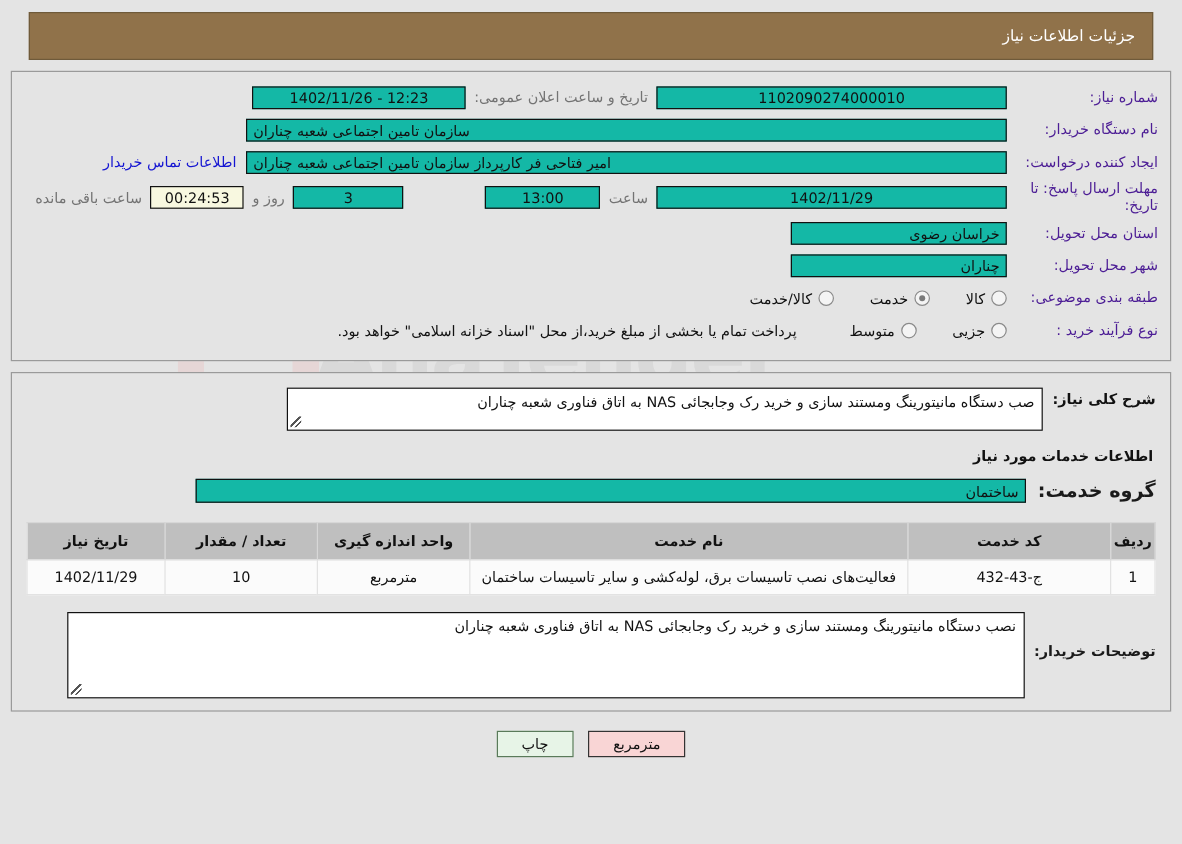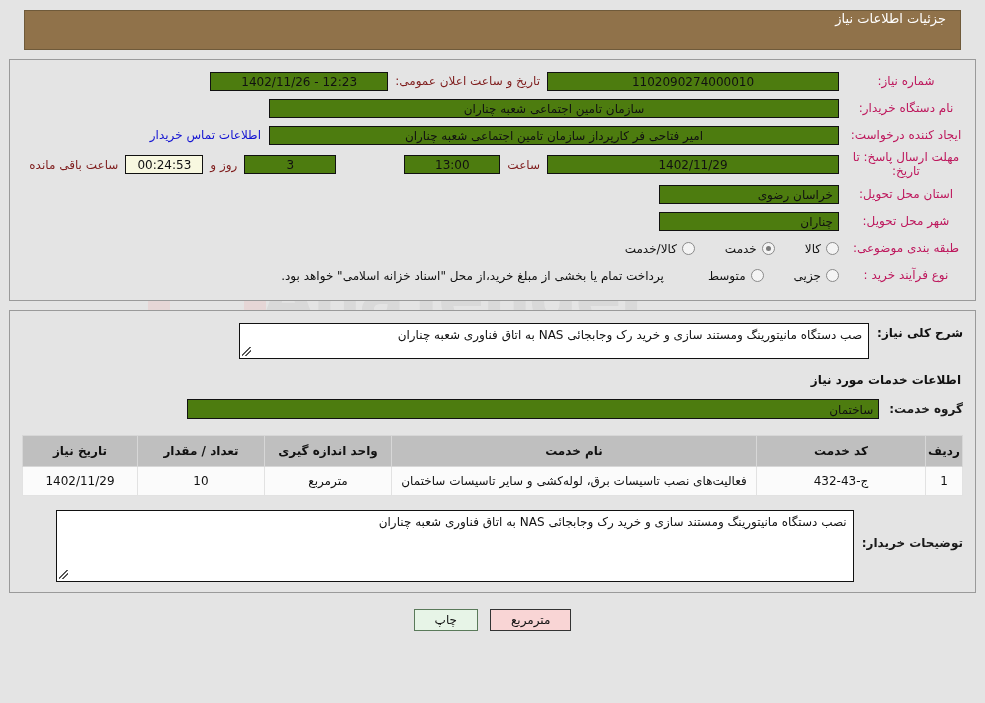--- a/index.html
+++ b/index.html
@@ -74,20 +74,21 @@
 
   
   .page { position: relative; z-index: 10; }
 
   .titlebar {
     margin: 10px 24px 0 24px;
     height: 40px;
     background: #90724a;
     border: 1px solid #6f5a3a;
     display: flex;
+    align-items: center;
     justify-content: flex-start;
     padding: 0 14px;
     box-sizing: border-box;
   }
   .titlebar .title {
     color: #ffffff;
     font-size: 13px;
   }
 
   .panel {
@@ -103,57 +104,57 @@
   
   .frow {
     display: flex;
     align-items: center;
     justify-content: flex-start;
     margin-bottom: 5px;
     min-height: 22px;
   }
   .lbl {
     width: 118px;
-    text-align: center;
+    text-align: right;
     padding-left: 8px;
     font-size: 12px;
-    color: #be185d;
+    color: #4c1d95;
     flex: none;
     line-height: 1.25;
   }
   .lbl.two {
     line-height: 1.15;
   }
   .box {
     border: 1px solid #111;
-    background: #4d7c0f;
+    background: #14b8a6;
     height: 19px;
     line-height: 19px;
     font-size: 12px;
     padding: 0 5px;
     box-sizing: border-box;
     overflow: hidden;
     white-space: nowrap;
     text-align: center;
     color: #111;
   }
   .box.need-no   { width: 292px; }
-  .box.wide      { width: 570px; text-align: center; }
+  .box.wide      { width: 634px; text-align: left; }
   .box.date      { width: 292px; }
   .box.province  { width: 180px; text-align: right; }
   .box.city      { width: 180px; text-align: right; }
   .box.ann       { width: 178px; }
   .box.time      { width: 96px; margin-left: 46px; }
   .box.days      { width: 92px; }
   .box.cd        { width: 78px; background: #f8f8e0; }
 
   .inline-lbl {
     font-size: 12px;
     padding: 0 7px;
-    color: #7f1d1d;
+    color: #737373;
     white-space: nowrap;
   }
   .link {
     color: #1414d2;
     font-size: 12px;
     padding: 0 8px;
     white-space: nowrap;
     cursor: pointer;
   }
 
@@ -237,21 +238,21 @@
     margin: 14px 2px 12px 2px;
   }
 
   .group-row {
     display: flex;
     align-items: center;
     justify-content: flex-start;
     margin-bottom: 16px;
   }
   .group-lbl {
-    font-size: 12px;
+    font-size: 16px;
     font-weight: bold;
     padding-left: 10px;
     white-space: nowrap;
     flex: none;
   }
   .box.group { width: 692px; text-align: right; height: 20px; line-height: 20px; }
 
   
   table.items {
     width: 100%;

